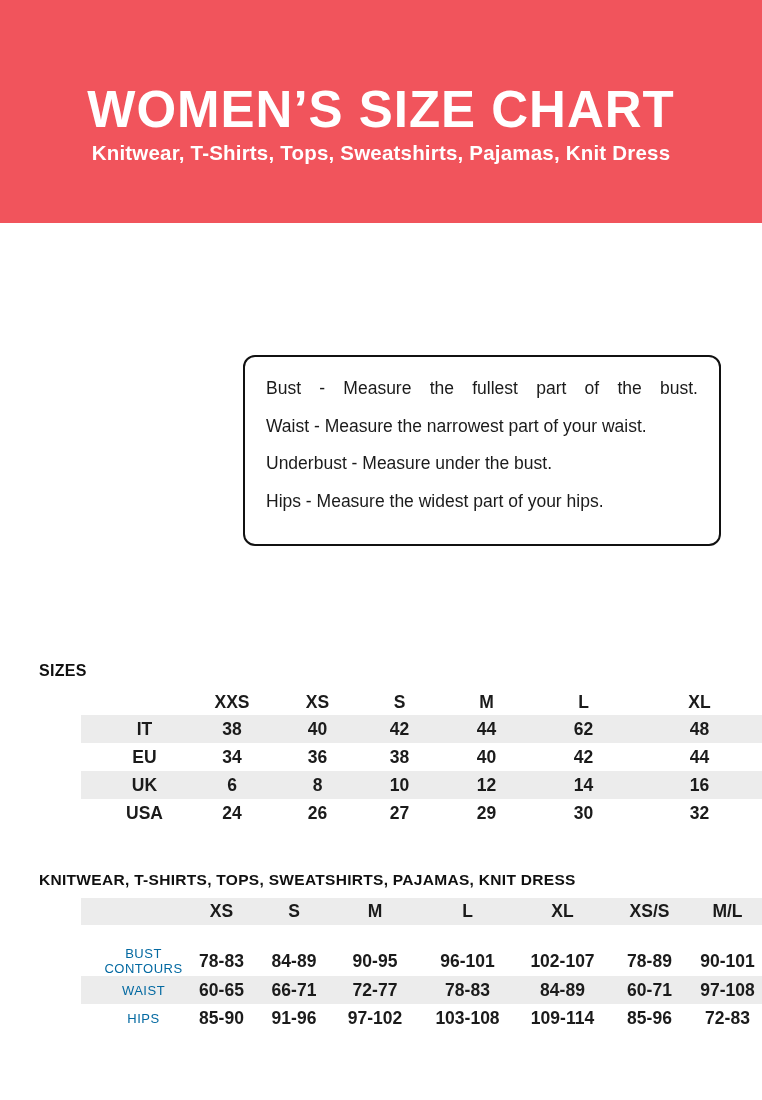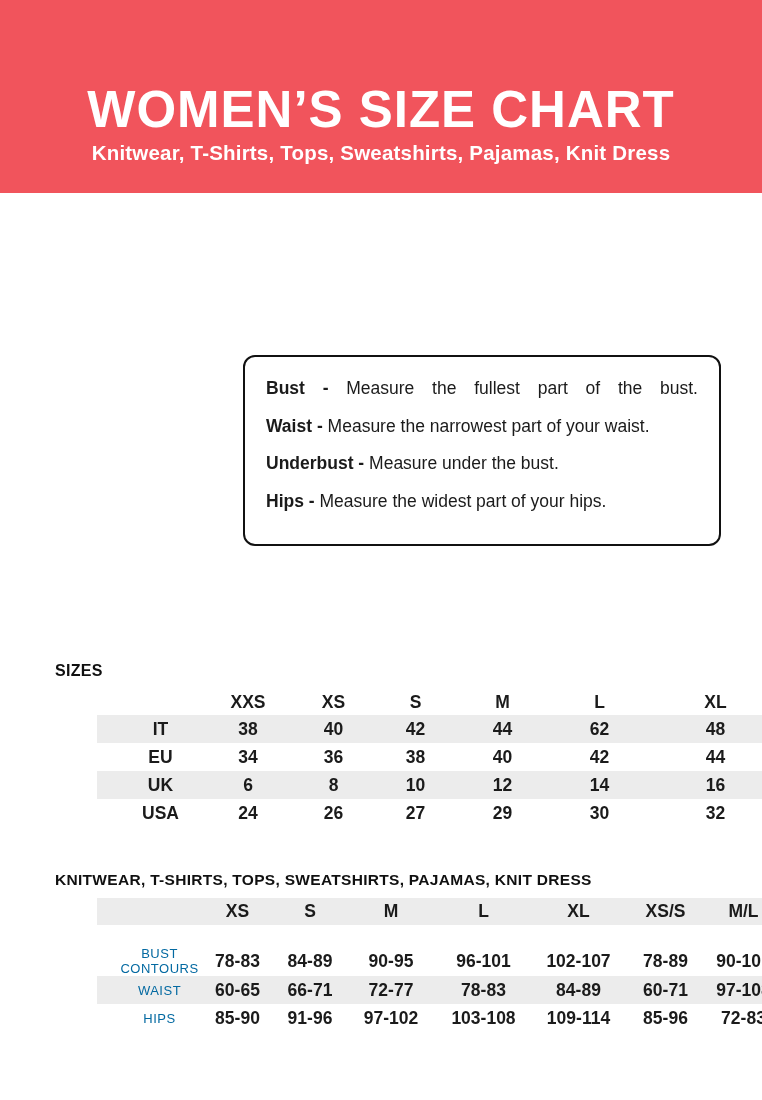--- a/index.html
+++ b/index.html
@@ -1,39 +1,39 @@
 <!DOCTYPE html>
 <html><head>
 <meta charset="utf-8">
 <style>
   html,body{margin:0;padding:0;background:#ffffff;}
   .page{position:relative;width:762px;height:1100px;background:#ffffff;overflow:hidden;
         font-family:"Liberation Sans",sans-serif;color:#161616;}
 
   
-  .banner{position:absolute;left:0;top:0;width:762px;height:193px;text-align:center;color:#fff;}
+  .banner{position:absolute;left:0;top:0;width:762px;height:223px;text-align:center;color:#fff;}
   .banner .title{margin:0;padding-top:82px;font-size:51px;line-height:56px;font-weight:bold;letter-spacing:1px;}
   .banner .subtitle{margin:3px 0 0;font-size:20.5px;line-height:24px;font-weight:bold;letter-spacing:.2px;}
 
   
   .figure{position:absolute;left:40px;top:258px;width:200px;height:375px;}
   .figure svg{display:block;}
   .fig-mark{position:absolute;border-top:1.6px solid #ffffff;text-align:center;}
   .fig-mark span{display:inline-block;margin-top:1px;color:#ffffff;font-weight:bold;
                  font-size:8.5px;line-height:9px;white-space:nowrap;}
 
   
   .guide{position:absolute;left:243px;top:355px;width:478px;height:191px;box-sizing:border-box;
          border:2.5px solid #111;border-radius:12px;background:#fff;padding:13px 21px 0 21px;}
   .guide p{margin:0;font-size:17.5px;line-height:37.5px;color:#1b1b1b;}
   .guide p.justify{text-align:justify;text-align-last:justify;}
-  .guide b{font-weight:bold;}
+  .guide b{font-weight:normal;}
 
   
-  .section{position:absolute;left:54px;width:684px;}
+  .section{position:absolute;left:38px;width:684px;}
   .sizes-section{top:662px;}
   .garment-section{top:871px;}
   .tbl-title{font-weight:bold;font-size:16px;letter-spacing:.3px;margin:0 0 9px 1px;color:#101010;}
   .garment-section .tbl-title{font-size:15.5px;}
   table{border-collapse:collapse;width:100%;table-layout:fixed;margin-left:43px;}
   td{padding:0;text-align:center;font-size:17.5px;height:28px;vertical-align:middle;color:#1b1b1b;}
   .hrow td{font-weight:bold;height:26px;}
   td.rlabel{text-align:center;padding-left:20px;font-weight:bold;}
   .stripe td{background:#ECECEC;}
   .t2 .hrow td{background:#ECECEC;height:27px;}

